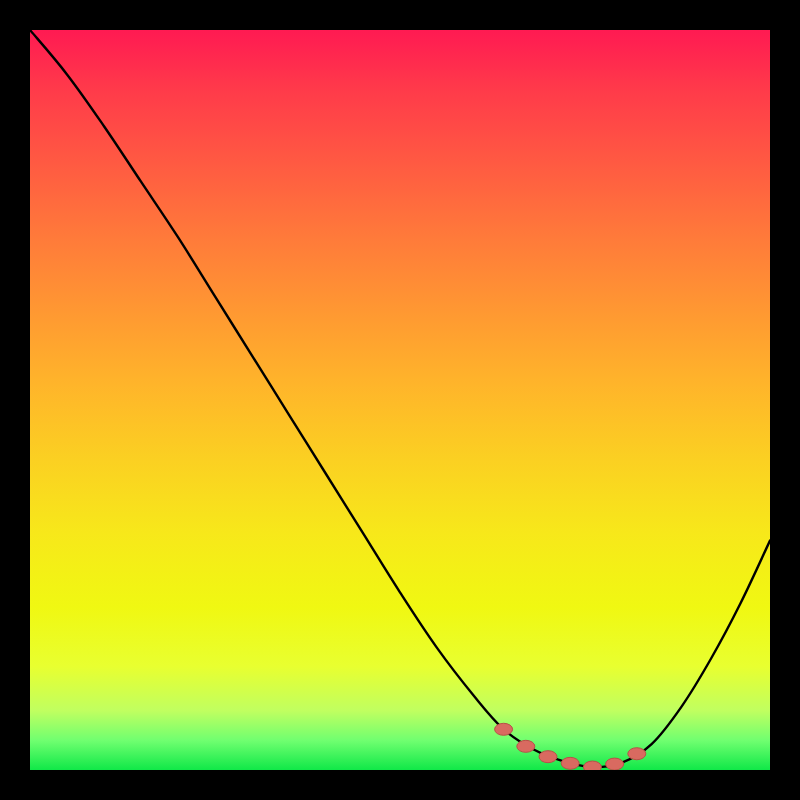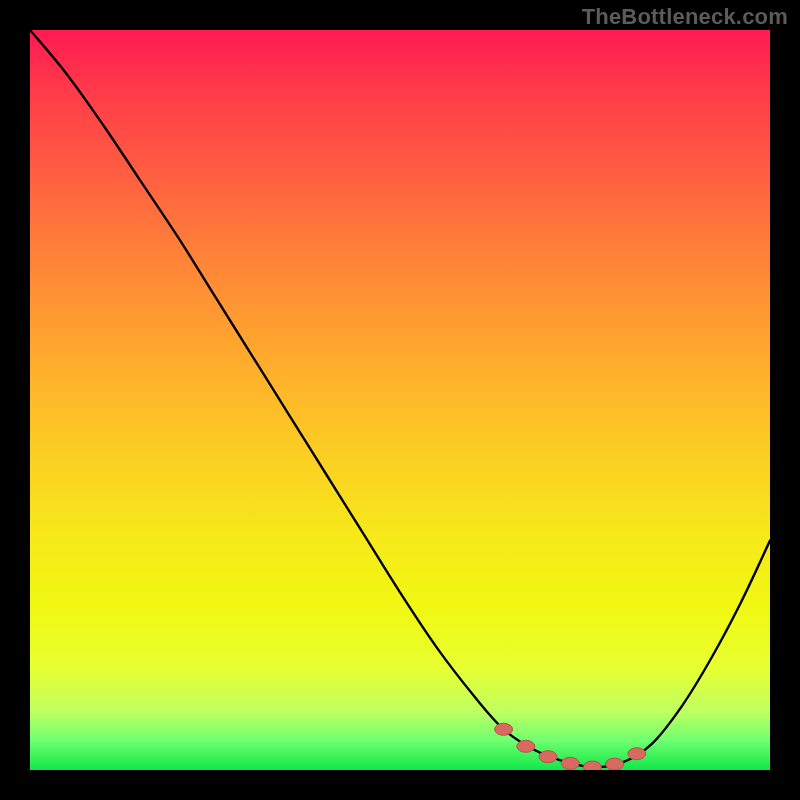--- a/index.html
+++ b/index.html
@@ -44,21 +44,20 @@
   .svg-layer {
     position: absolute;
     inset: 0;
     width: 100%;
     height: 100%;
   }
 </style>
 </head>
 <body>
 <div class="wrap">
-  <div class="watermark">TheBottleneck.com</div>
   <div class="plot">
     <div class="gradient"></div>
     <svg class="svg-layer" viewBox="0 0 740 740" preserveAspectRatio="none">
       <path id="curve-path" fill="none" stroke="#000000" stroke-width="2.4" stroke-linejoin="round" stroke-linecap="round" d="M 0.00 0.00 C 6.66 7.99, 23.68 27.08, 37.00 44.40 C 50.32 61.72, 60.68 76.89, 74.00 96.20 C 87.32 115.51, 97.68 131.72, 111.00 151.70 C 124.32 171.68, 134.68 186.55, 148.00 207.20 C 161.32 227.85, 171.68 245.09, 185.00 266.40 C 198.32 287.71, 208.68 304.29, 222.00 325.60 C 235.32 346.91, 245.68 363.49, 259.00 384.80 C 272.32 406.11, 282.68 422.69, 296.00 444.00 C 309.32 465.31, 319.68 481.89, 333.00 503.20 C 346.32 524.51, 356.68 541.75, 370.00 562.40 C 383.32 583.05, 393.68 599.25, 407.00 617.90 C 420.32 636.55, 432.01 651.35, 444.00 666.00 C 455.99 680.65, 462.94 689.71, 473.60 699.30 C 484.26 708.89, 492.54 713.55, 503.20 719.28 C 513.86 725.01, 522.14 727.92, 532.80 731.12 C 543.46 734.32, 551.74 736.77, 562.40 737.04 C 573.06 737.31, 581.34 736.73, 592.00 732.60 C 602.66 728.47, 610.94 724.09, 621.60 714.10 C 632.26 704.11, 640.54 692.42, 651.20 677.10 C 661.86 661.78, 670.14 647.65, 680.80 629.00 C 691.46 610.35, 699.74 594.81, 710.40 573.50 C 721.06 552.19, 734.67 521.92, 740.00 510.60"></path>
       <g id="markers">
           <ellipse cx="473.60" cy="699.30" rx="9" ry="6" fill="#d96a60" stroke="#b85048" stroke-width="1"></ellipse>
           <ellipse cx="495.80" cy="716.32" rx="9" ry="6" fill="#d96a60" stroke="#b85048" stroke-width="1"></ellipse>
           <ellipse cx="518.00" cy="726.68" rx="9" ry="6" fill="#d96a60" stroke="#b85048" stroke-width="1"></ellipse>
           <ellipse cx="540.20" cy="733.34" rx="9" ry="6" fill="#d96a60" stroke="#b85048" stroke-width="1"></ellipse>
           <ellipse cx="562.40" cy="737.04" rx="9" ry="6" fill="#d96a60" stroke="#b85048" stroke-width="1"></ellipse>

